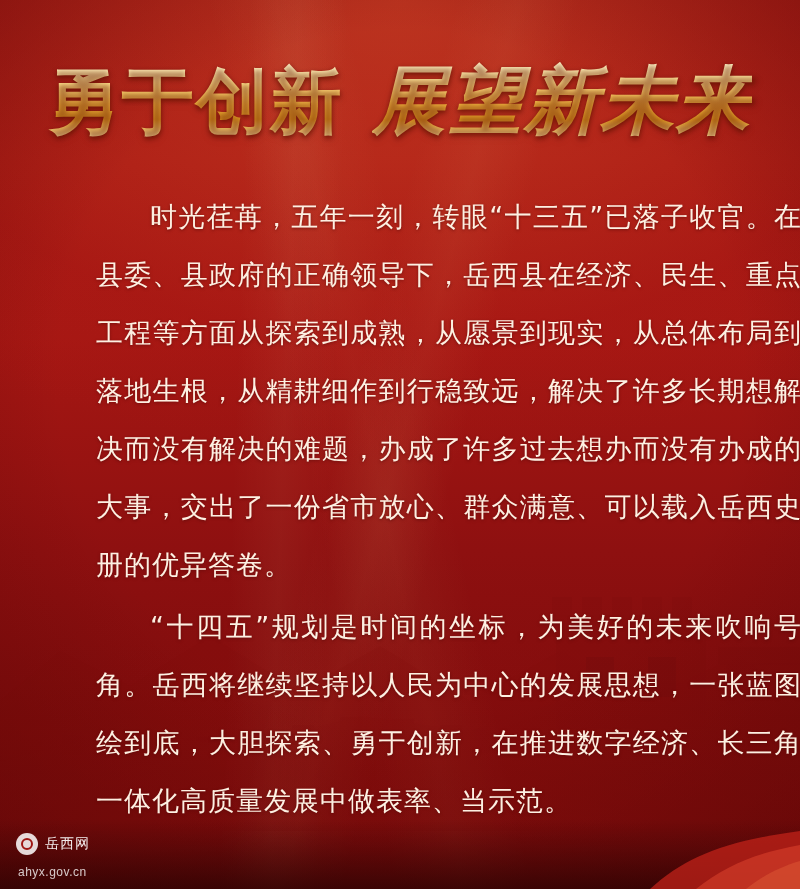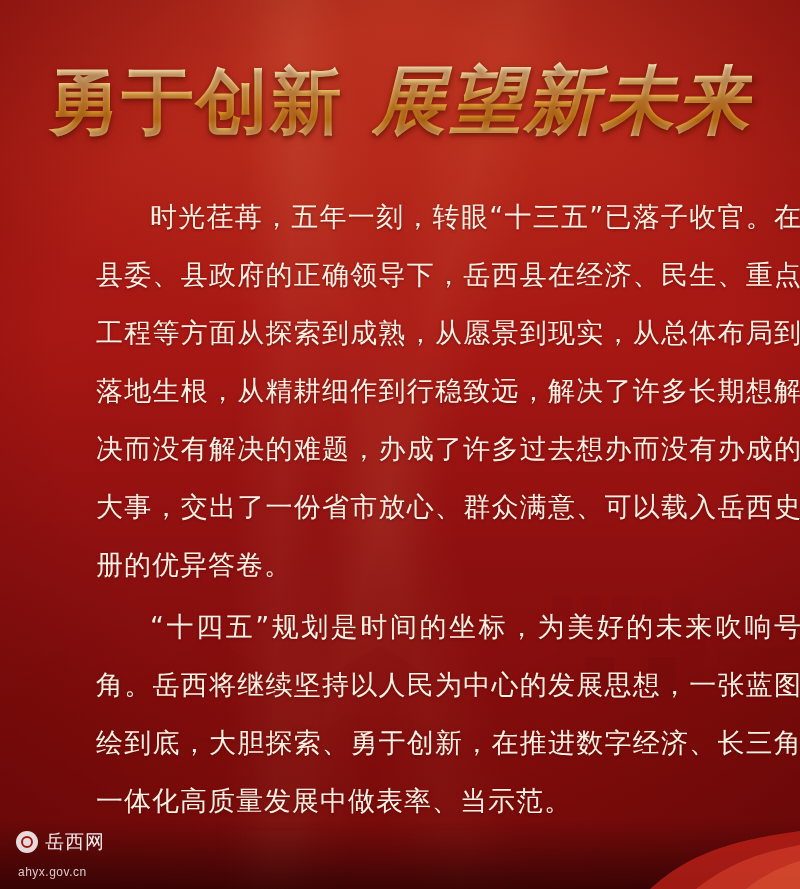--- a/index.html
+++ b/index.html
@@ -136,21 +136,21 @@
     content: "";
     position: absolute;
     left: 5px; top: 5px;
     width: 12px; height: 12px;
     border-radius: 50%;
     border: 2px solid #9e1613;
     box-sizing: border-box;
   }
   .wm-name {
     color: rgba(255,255,255,0.92);
-    font-size: 19px;
+    font-size: 14px;
     letter-spacing: 1px;
     font-family: "DejaVu Sans", sans-serif;
   }
   .wm-url {
     position: absolute;
     left: 18px;
     bottom: 10px;
     color: rgba(255,255,255,0.78);
     font-size: 12px;
     letter-spacing: 0.5px;

